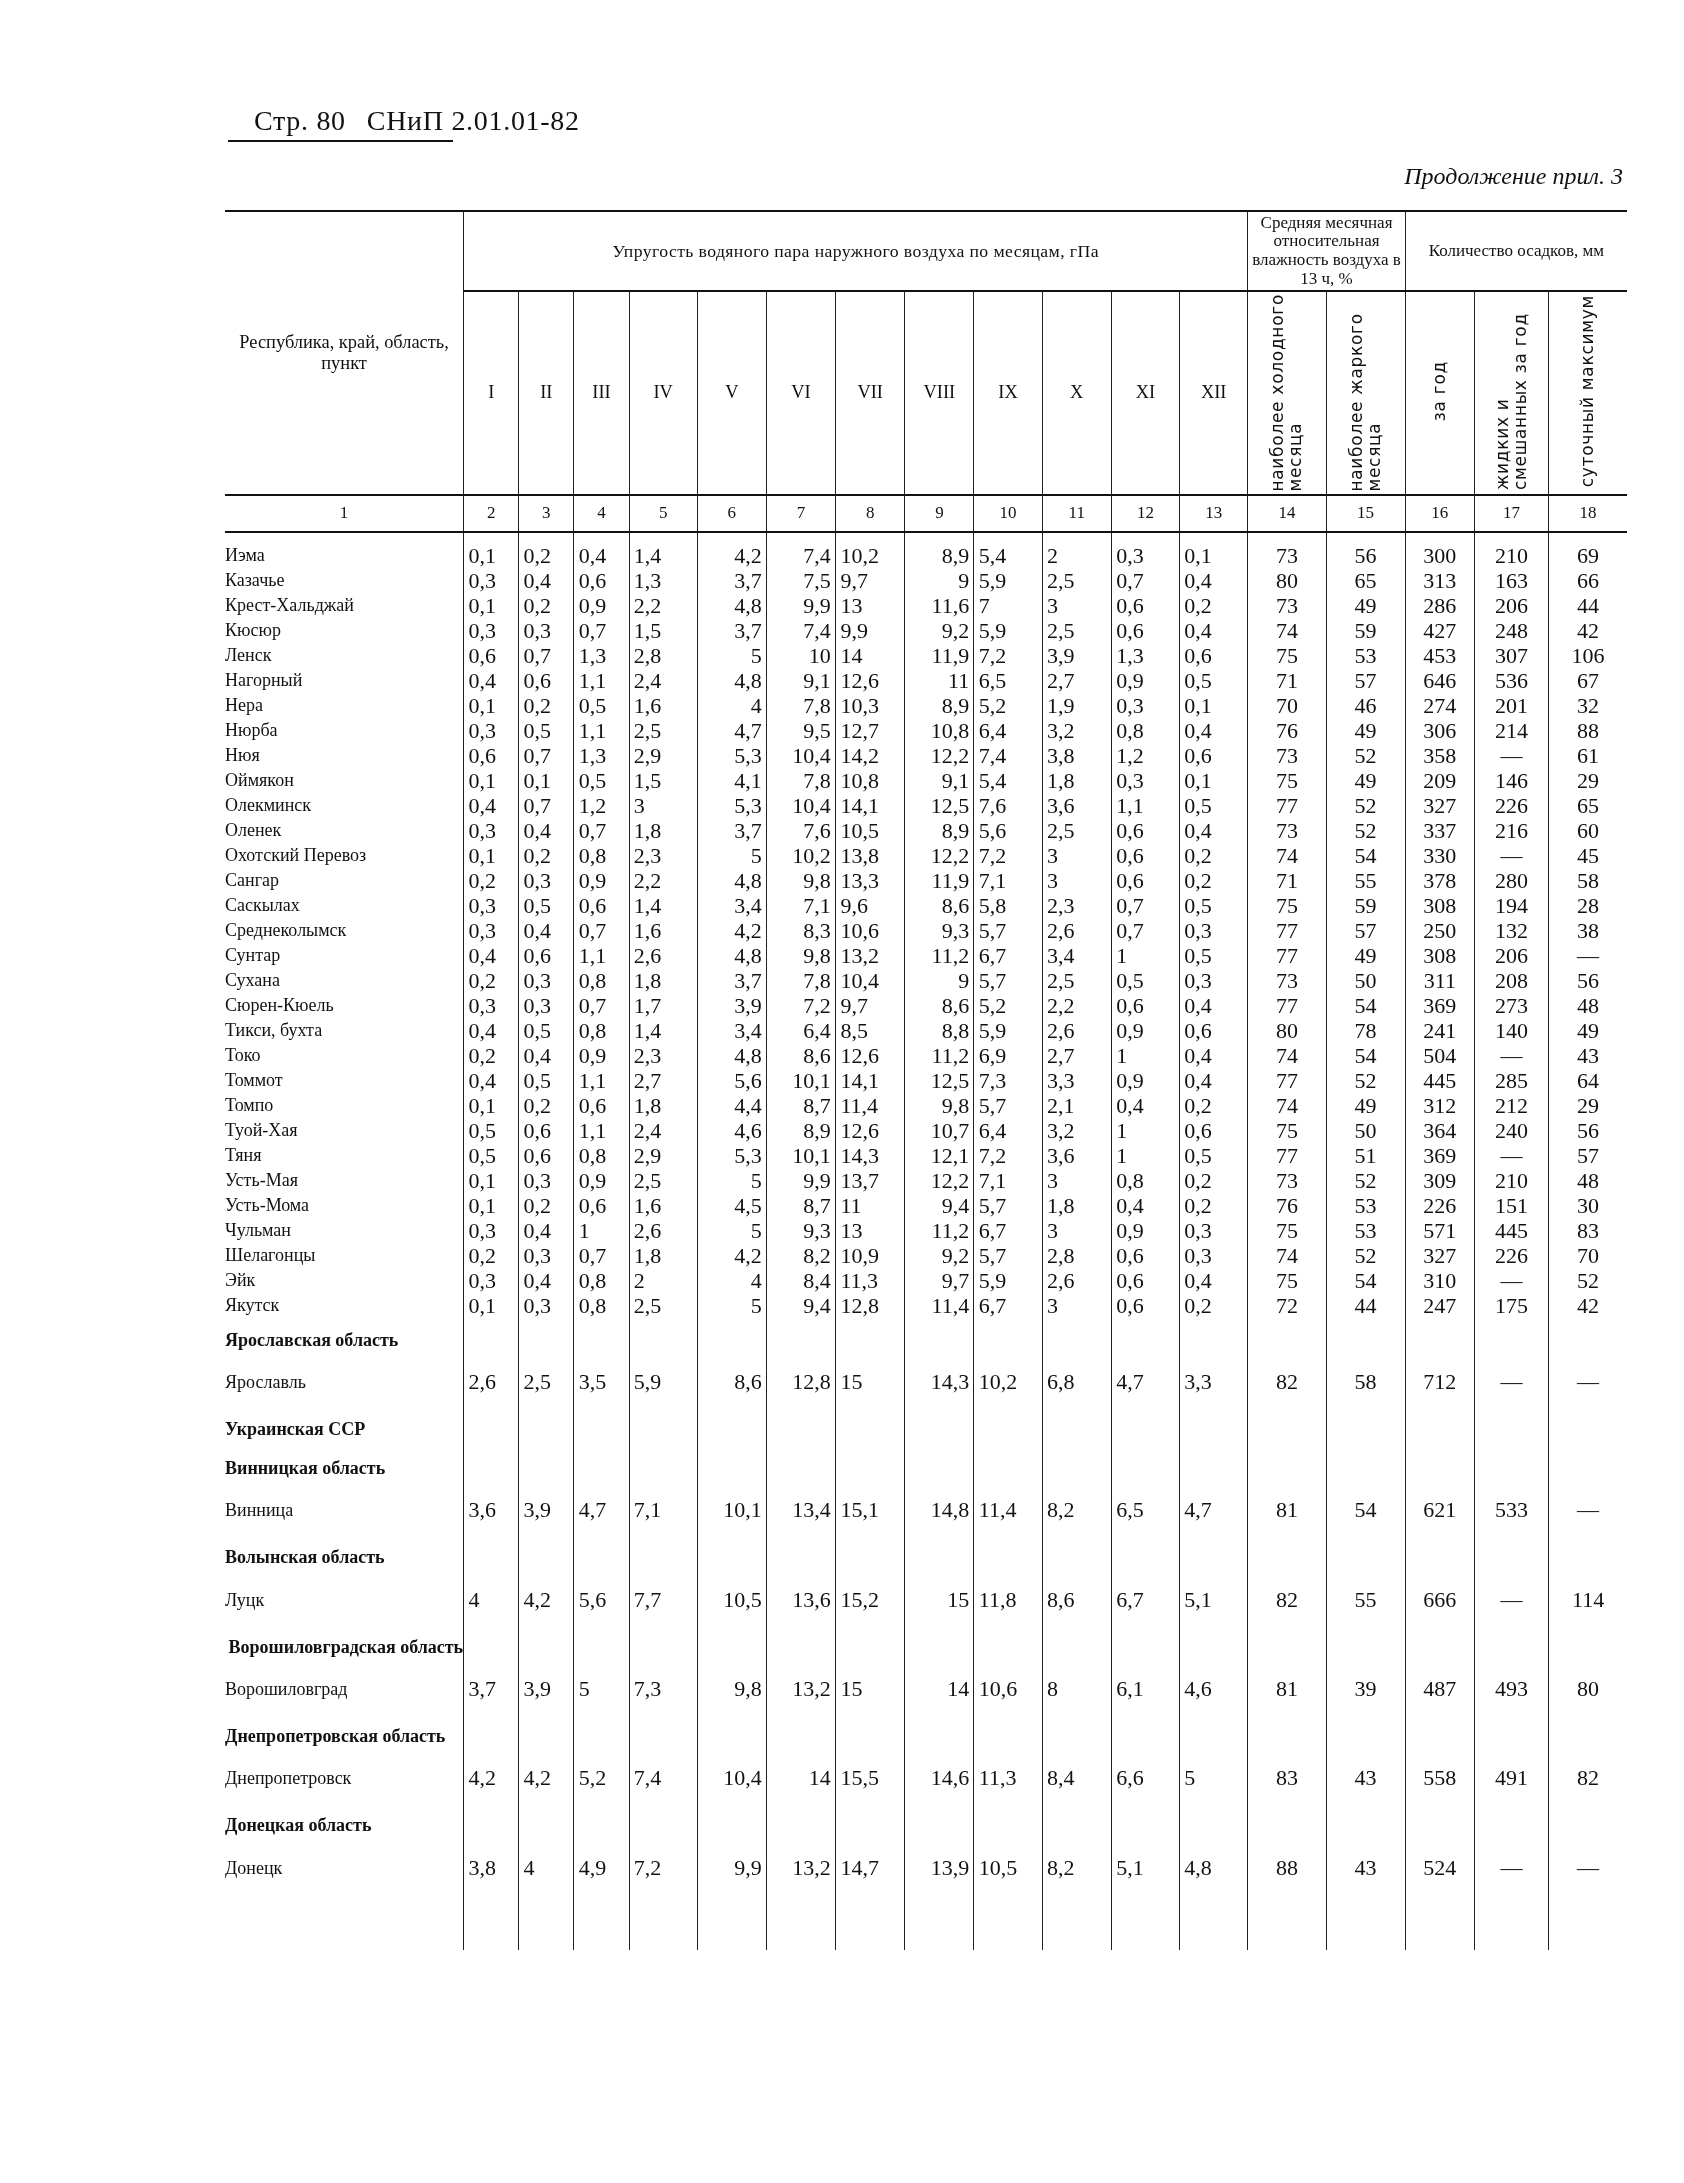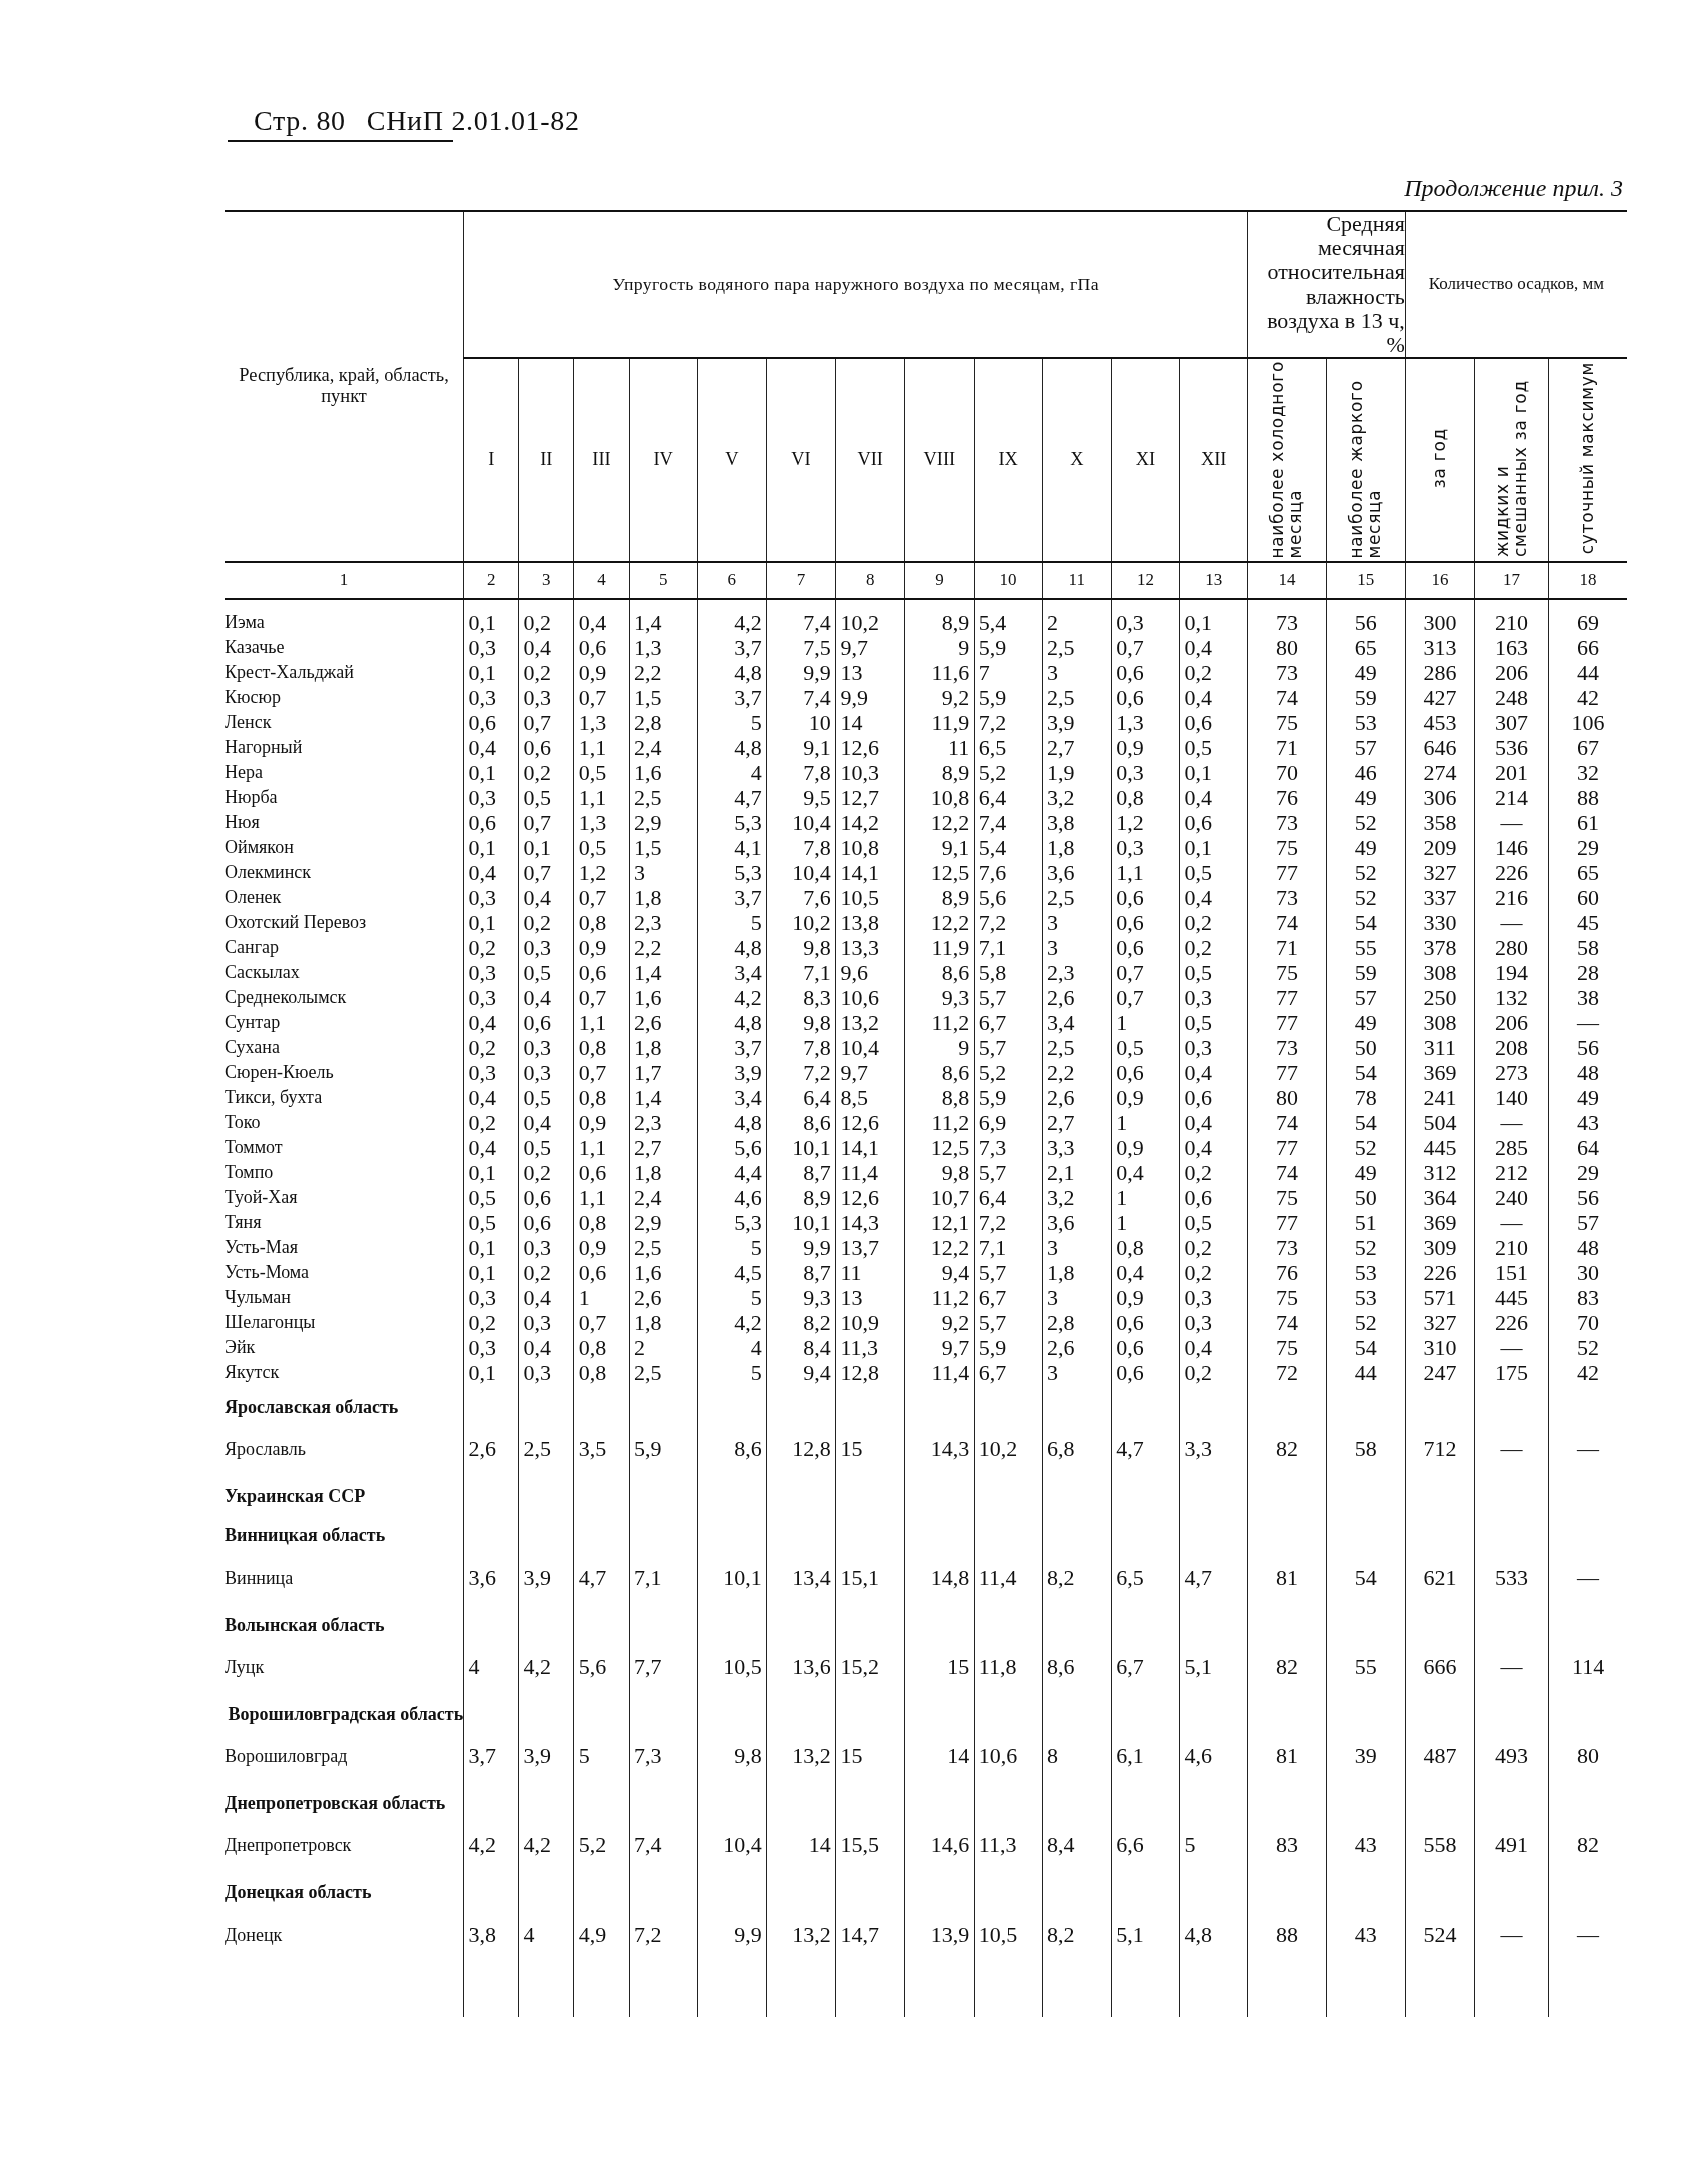--- a/index.html
+++ b/index.html
@@ -11,40 +11,40 @@
     position: absolute; left: 228px; top: 105px;
     font-family: "Liberation Serif", serif; font-weight: normal; font-size: 28px;
     letter-spacing: 0.7px;
     margin-left: 26px;
   }
   .page-header .sp { display: inline-block; width: 21px; }
   .header-rule {
     position: absolute; left: 228px; top: 140px; width: 225px; height: 2.1px; background: #111;
   }
   .continuation {
-    position: absolute; right: 61px; top: 175px;
+    position: absolute; right: 61px; top: 163px;
     font-family: "Liberation Serif", serif; font-style: italic; font-size: 24px;
   }
   table.data {
     position: absolute; left: 225px; top: 210px; width: 1402px;
     border-collapse: collapse; table-layout: fixed;
     font-family: "Liberation Serif", serif; font-size: 22px;
   }
   table.data td, table.data th {
     padding: 0; border-left: 1.4px solid #222; border-right: 1.4px solid #222;
     vertical-align: middle; font-weight: normal;
   }
   table.data th:first-child, table.data td:first-child { border-left: none; }
   table.data th:last-child, table.data td:last-child { border-right: none; }
   thead tr.top th { border-top: 2.8px solid #111; }
   thead th { border-bottom: 2.1px solid #111; text-align: center; line-height: 1.05; font-size: 17.7px; }
   thead .h-main { height: 68px; padding-top: 12.8px; vertical-align: top; font-size: 17.7px; letter-spacing: 0.4px; margin-top: 44px; }
   thead .h-first { font-size: 18.4px; line-height: 1.15; }
   thead .h-mon { height: 190px; font-size: 18.4px; }
-  thead .h-hum { vertical-align: top; padding-top: 4.3px; height: 78px; font-size: 22px; line-height: 1.1; text-align: right; }
+  thead .h-hum { vertical-align: top; padding-top: 4.3px; height: 78px; font-size: 17px; line-height: 1.1; }
   thead .h-prec { vertical-align: top; padding-top: 10px; font-size: 17px; line-height: 1.1; }
   thead .vert { height: 113px; }
   thead .vert-tall { height: 198px; }
   .vtext {
     writing-mode: vertical-rl; transform: rotate(180deg);
     display: inline-block; text-align: left; font-size: 17px; line-height: 1.05;
     font-family: "DejaVu Sans", sans-serif; letter-spacing: 0.7px;
   }
   thead tr.nums th { height: 35px; font-size: 17px; border-bottom: 2.8px solid #111; }
   tbody td { height: 25px; line-height: 25px; font-size: 22px; white-space: nowrap; }

